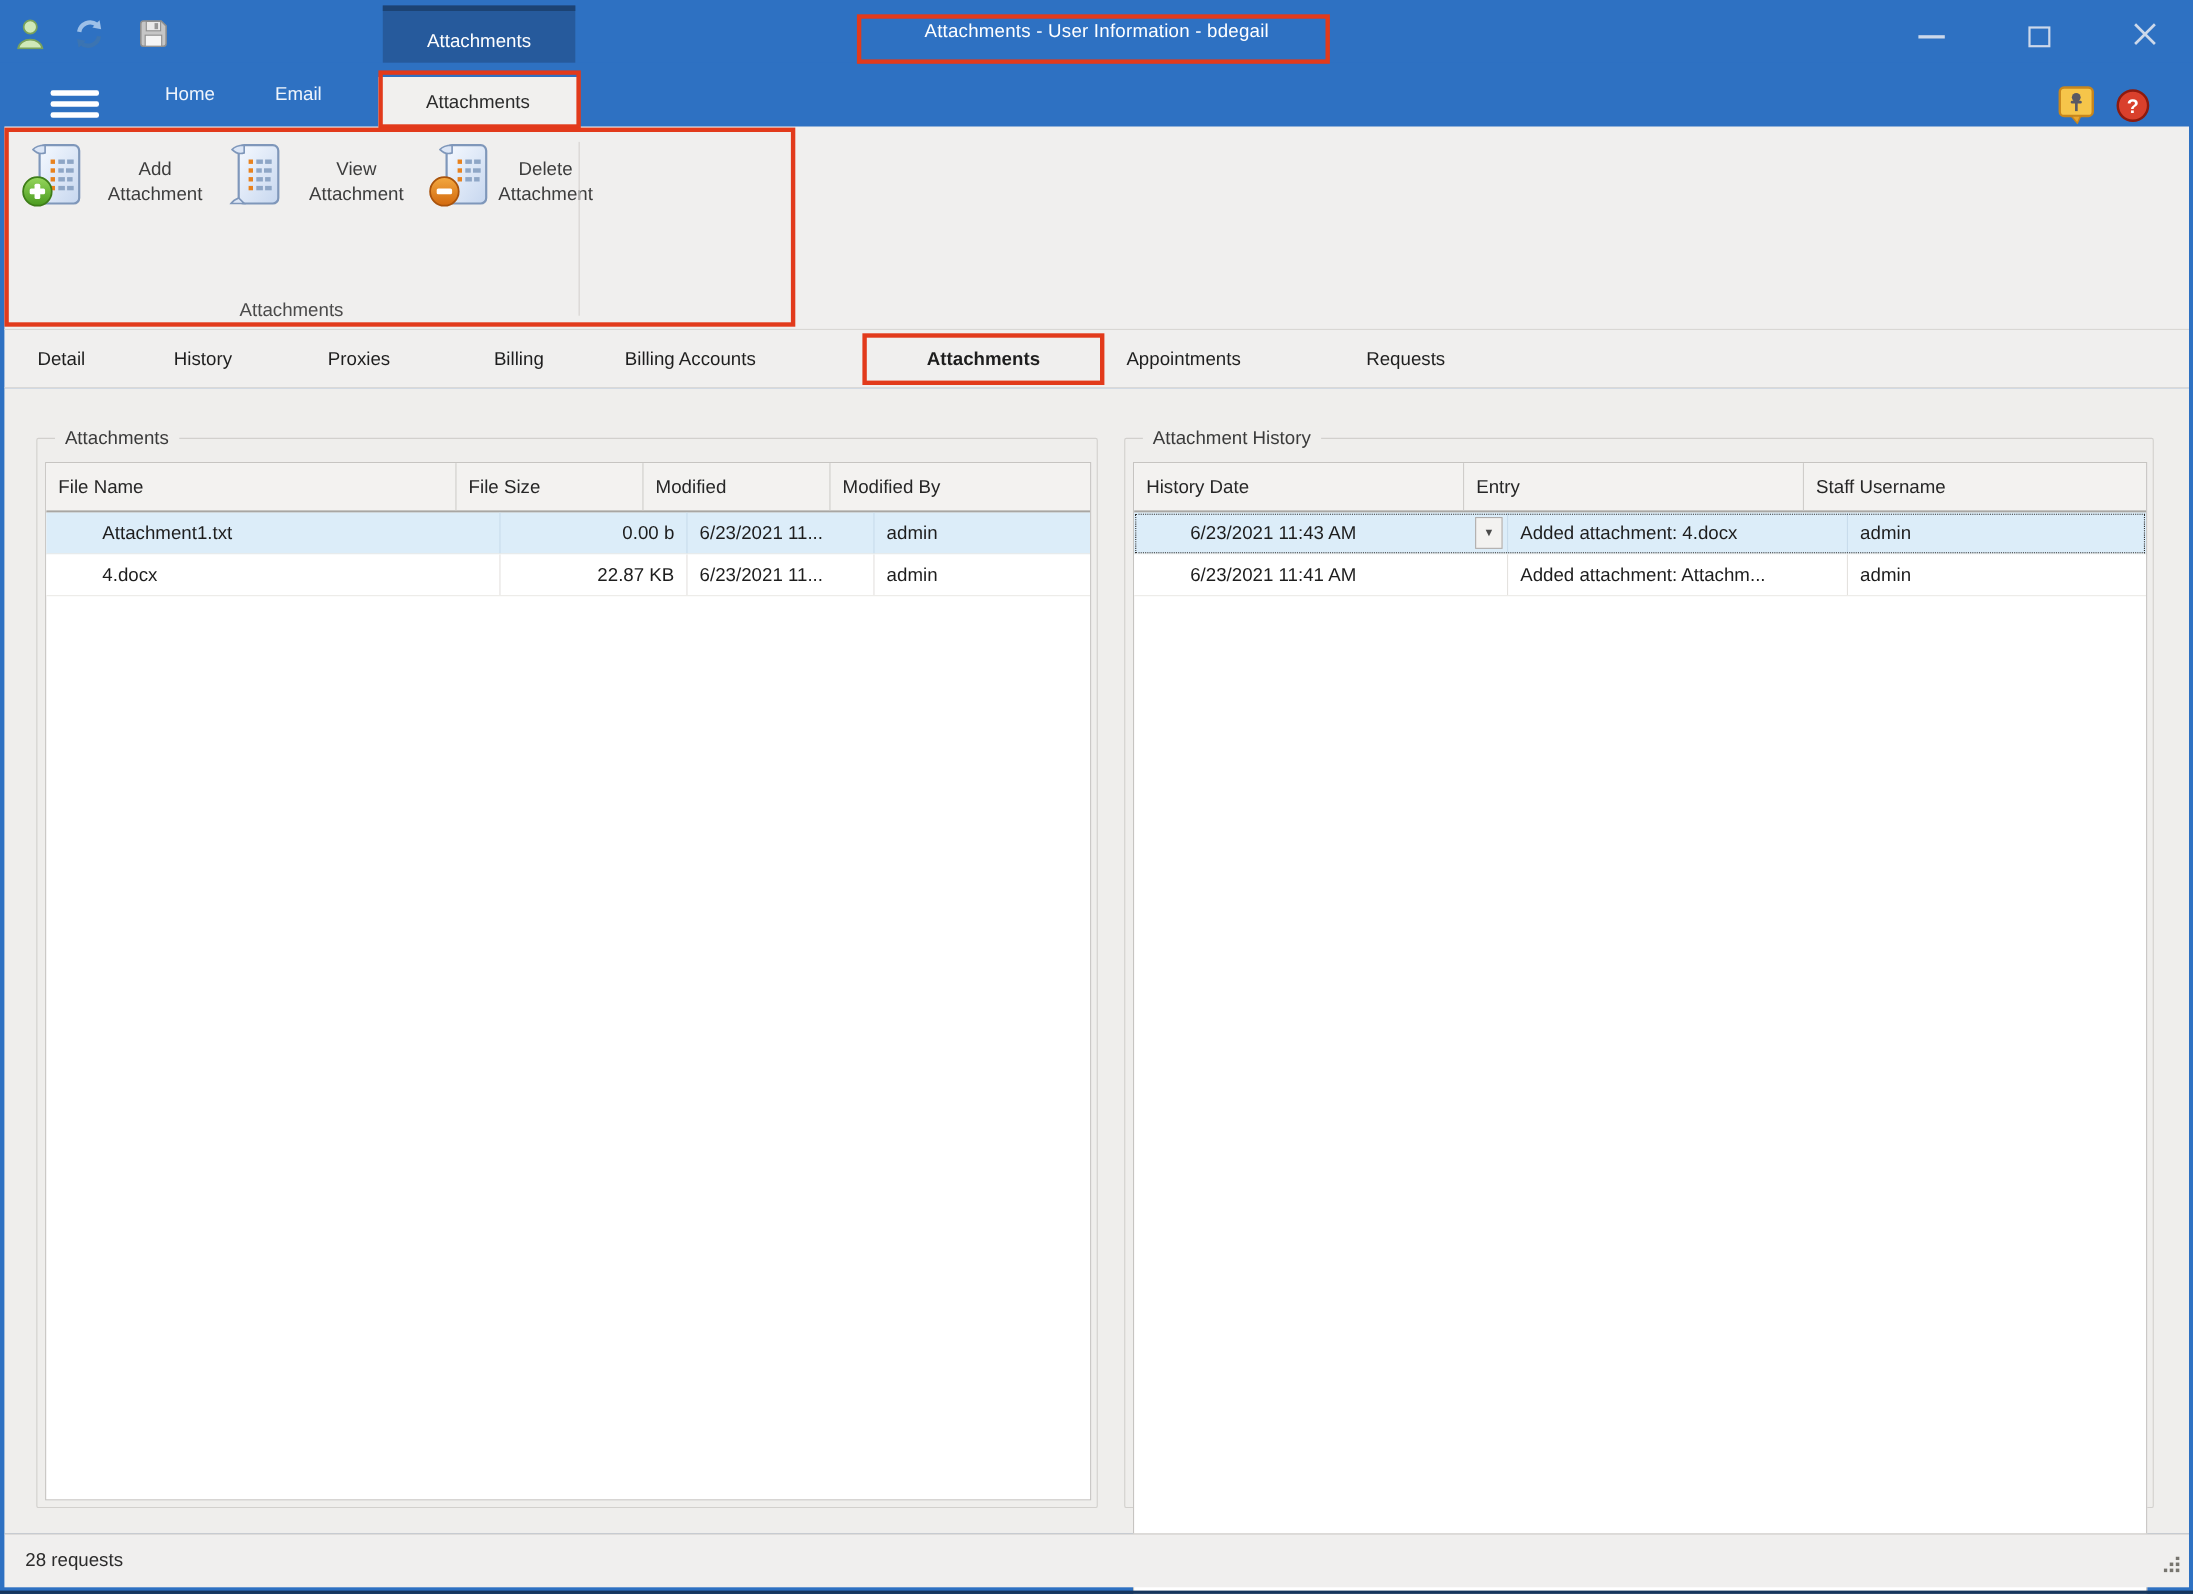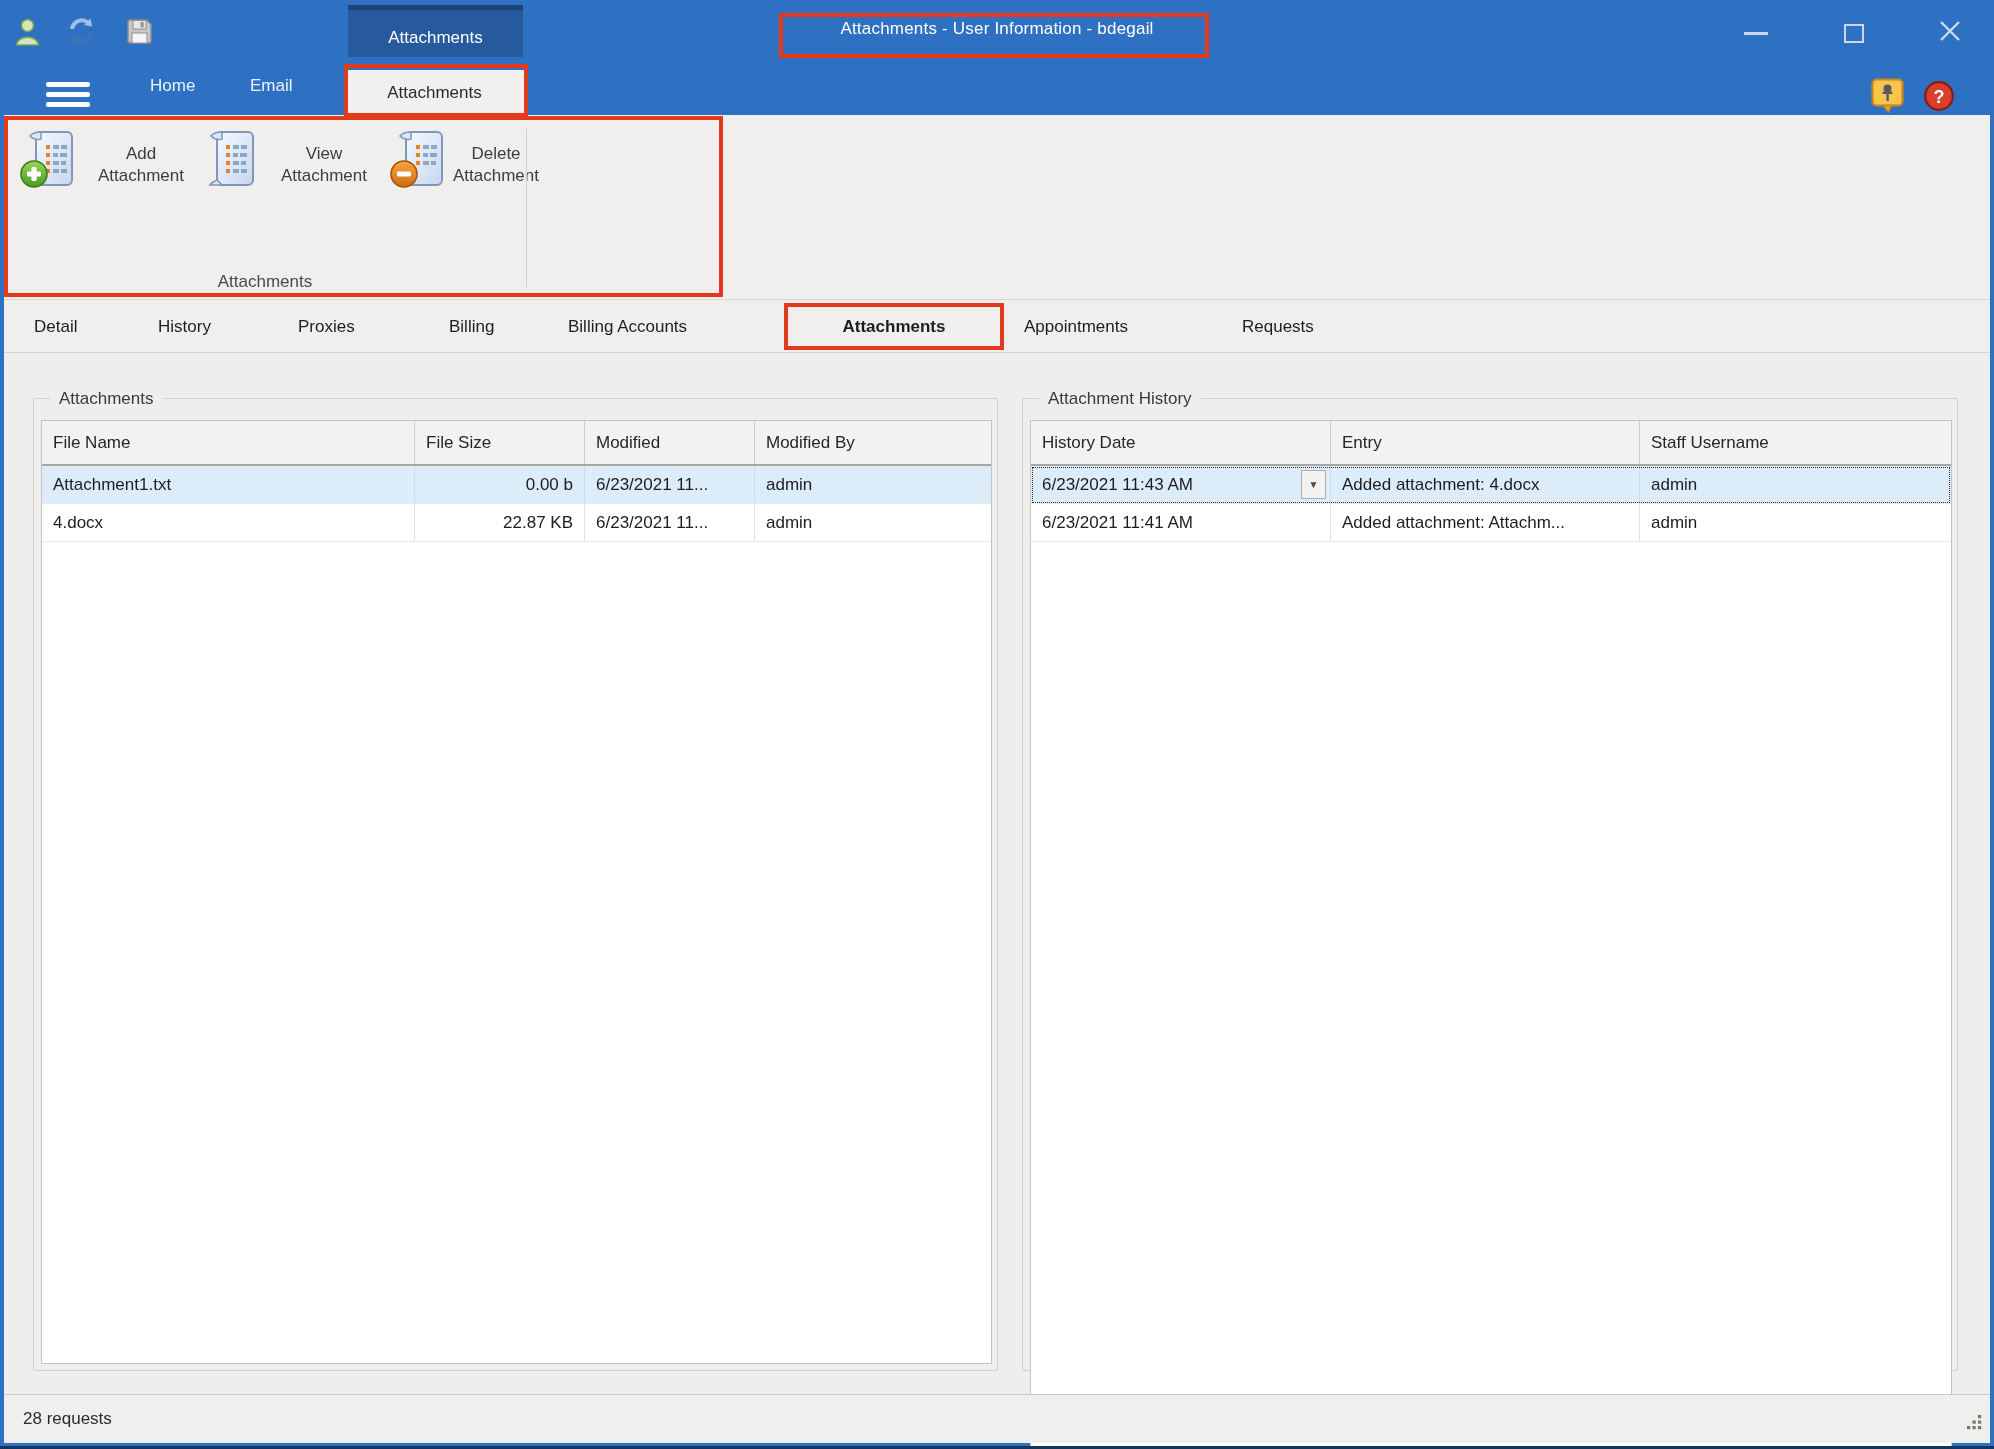--- a/index.html
+++ b/index.html
@@ -85,21 +85,21 @@
   .grid { position:absolute; background:#fff; border:1px solid #c6c4c1; overflow:hidden; }
   .grid-left  { left:7px; top:21px; width:951px; height:944px; }
   .grid-right { left:7px; top:21px; width:922px; height:1098px; }
   .grid-header { display:flex; height:45px; background:#f3f2f0; border-bottom:2px solid #a8a6a3; }
   .gh-cell {
     display:flex; align-items:center; padding:0 11px;
     border-right:1px solid #cfcdca; color:#262626; font-size:17px;
     white-space:nowrap; overflow:hidden; cursor:default;
   }
   .gh-cell:last-child { border-right:none; }
-  .grow { display:flex; height:38px; border-bottom:1px solid #eceae7; background:#fff; cursor:default; }
+  .grow { display:flex; height:38px; border-bottom:1px solid #eceae7; background:#fff; cursor:default;padding-left:40px; }
   .g-cell {
     display:flex; align-items:center; padding:0 11px;
     border-right:1px solid #e4e2df; color:#1d1d1d; font-size:17px;
     white-space:nowrap; overflow:hidden;
   }
   .g-cell:last-child { border-right:none; }
   .num { justify-content:flex-end; }
   .row-selected { background:#dcedf9; }
   .row-selected .g-cell { border-right-color:#c8dcec; }
   .row-focus { outline:1px dotted #2f2f2f; outline-offset:-2px; }

